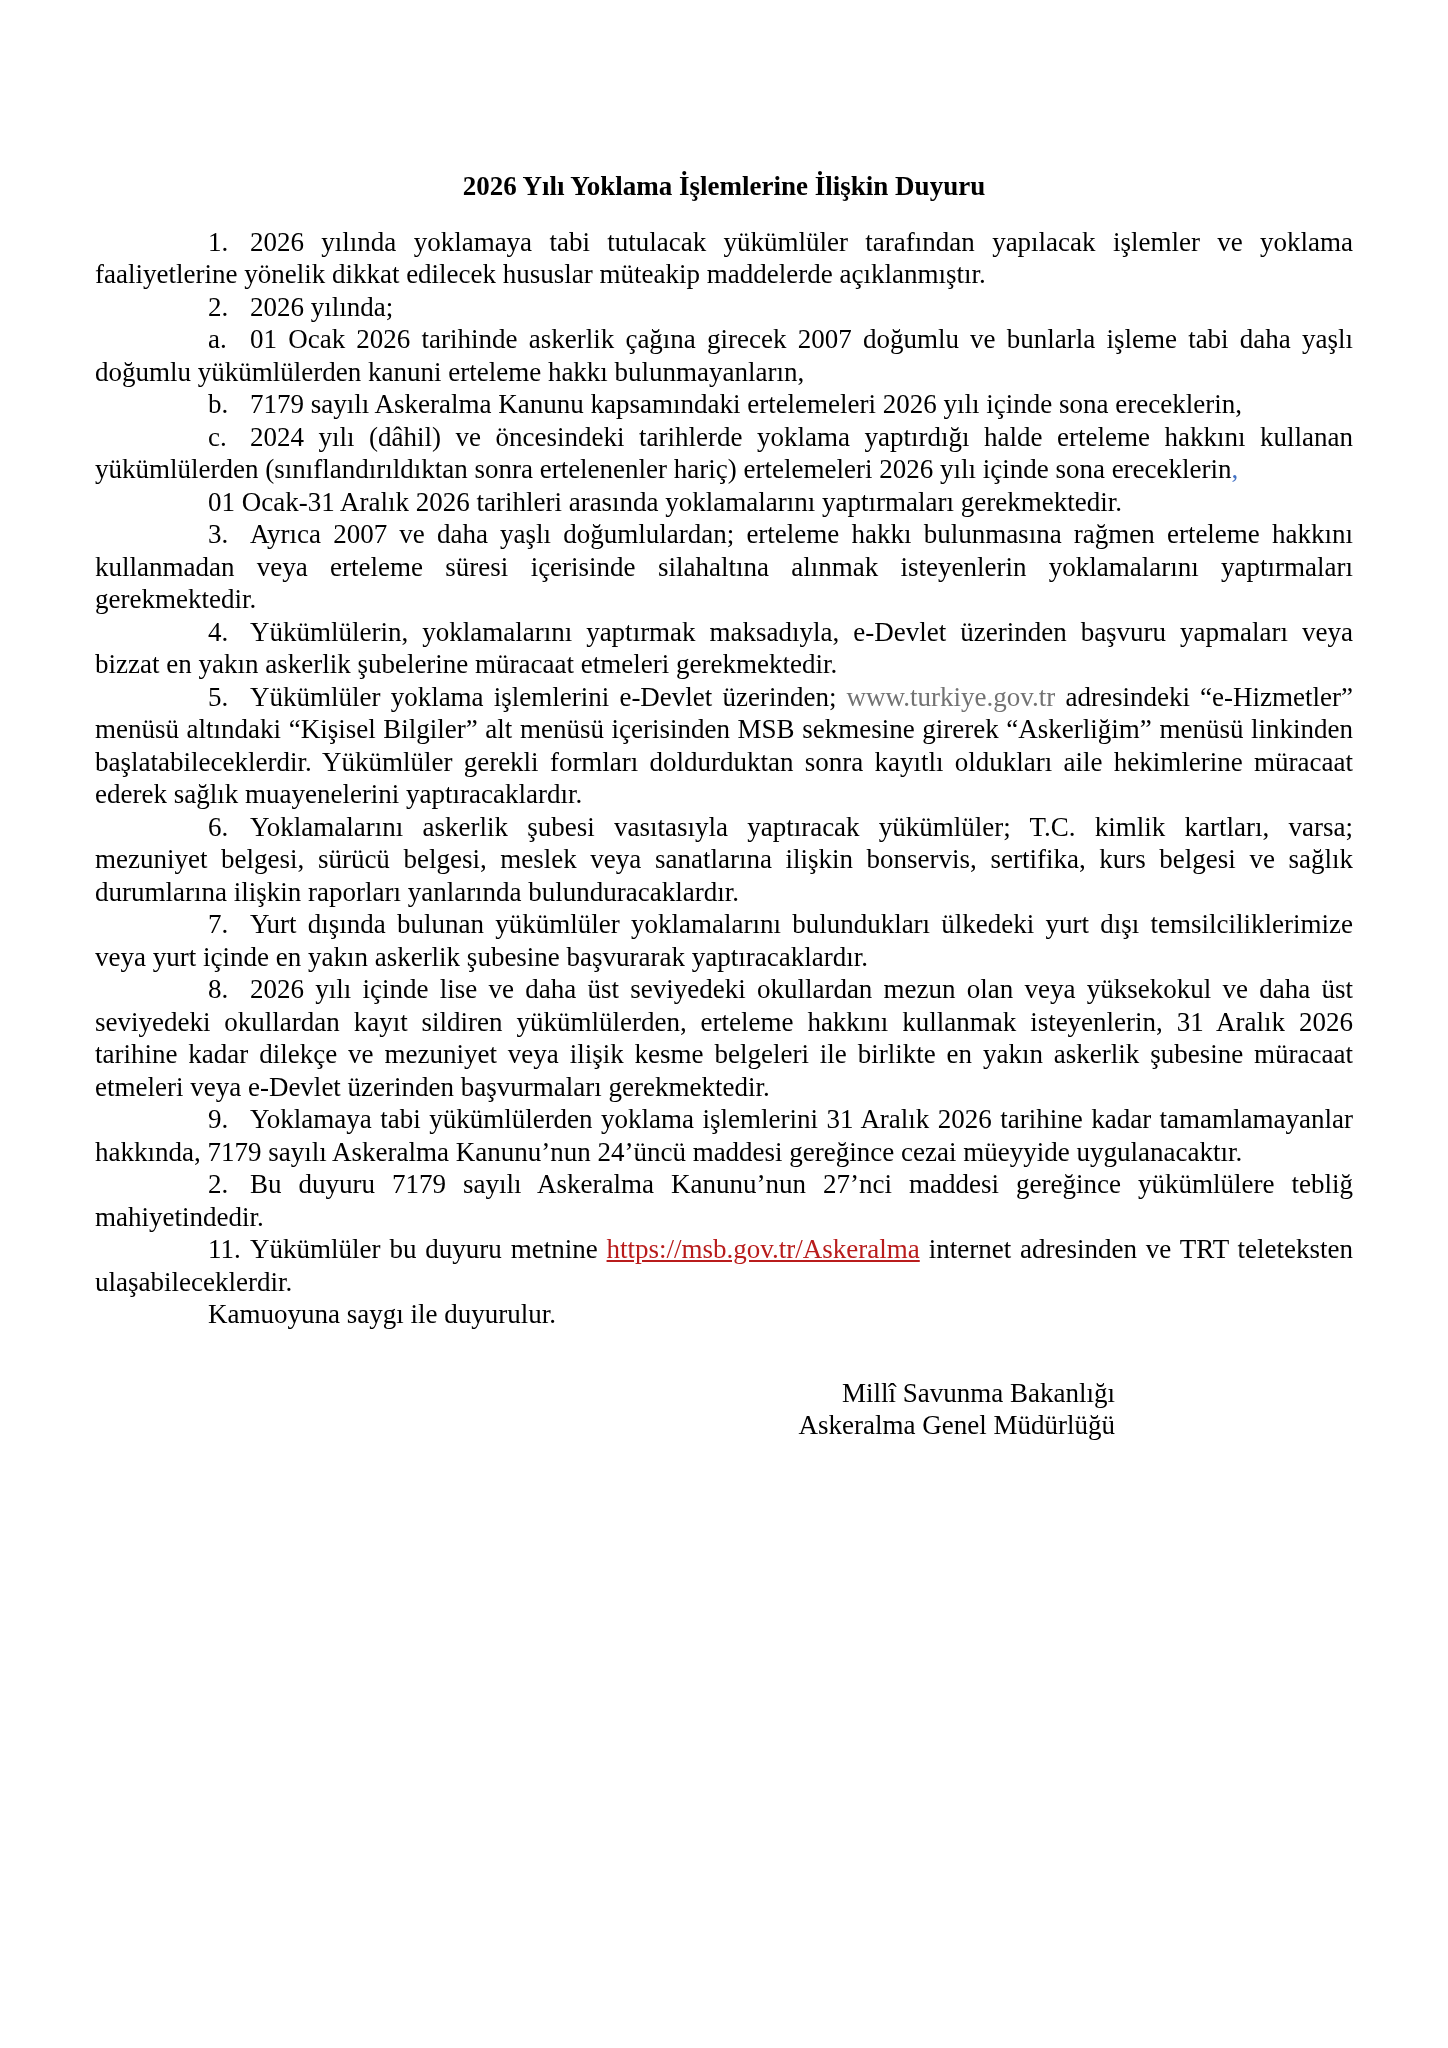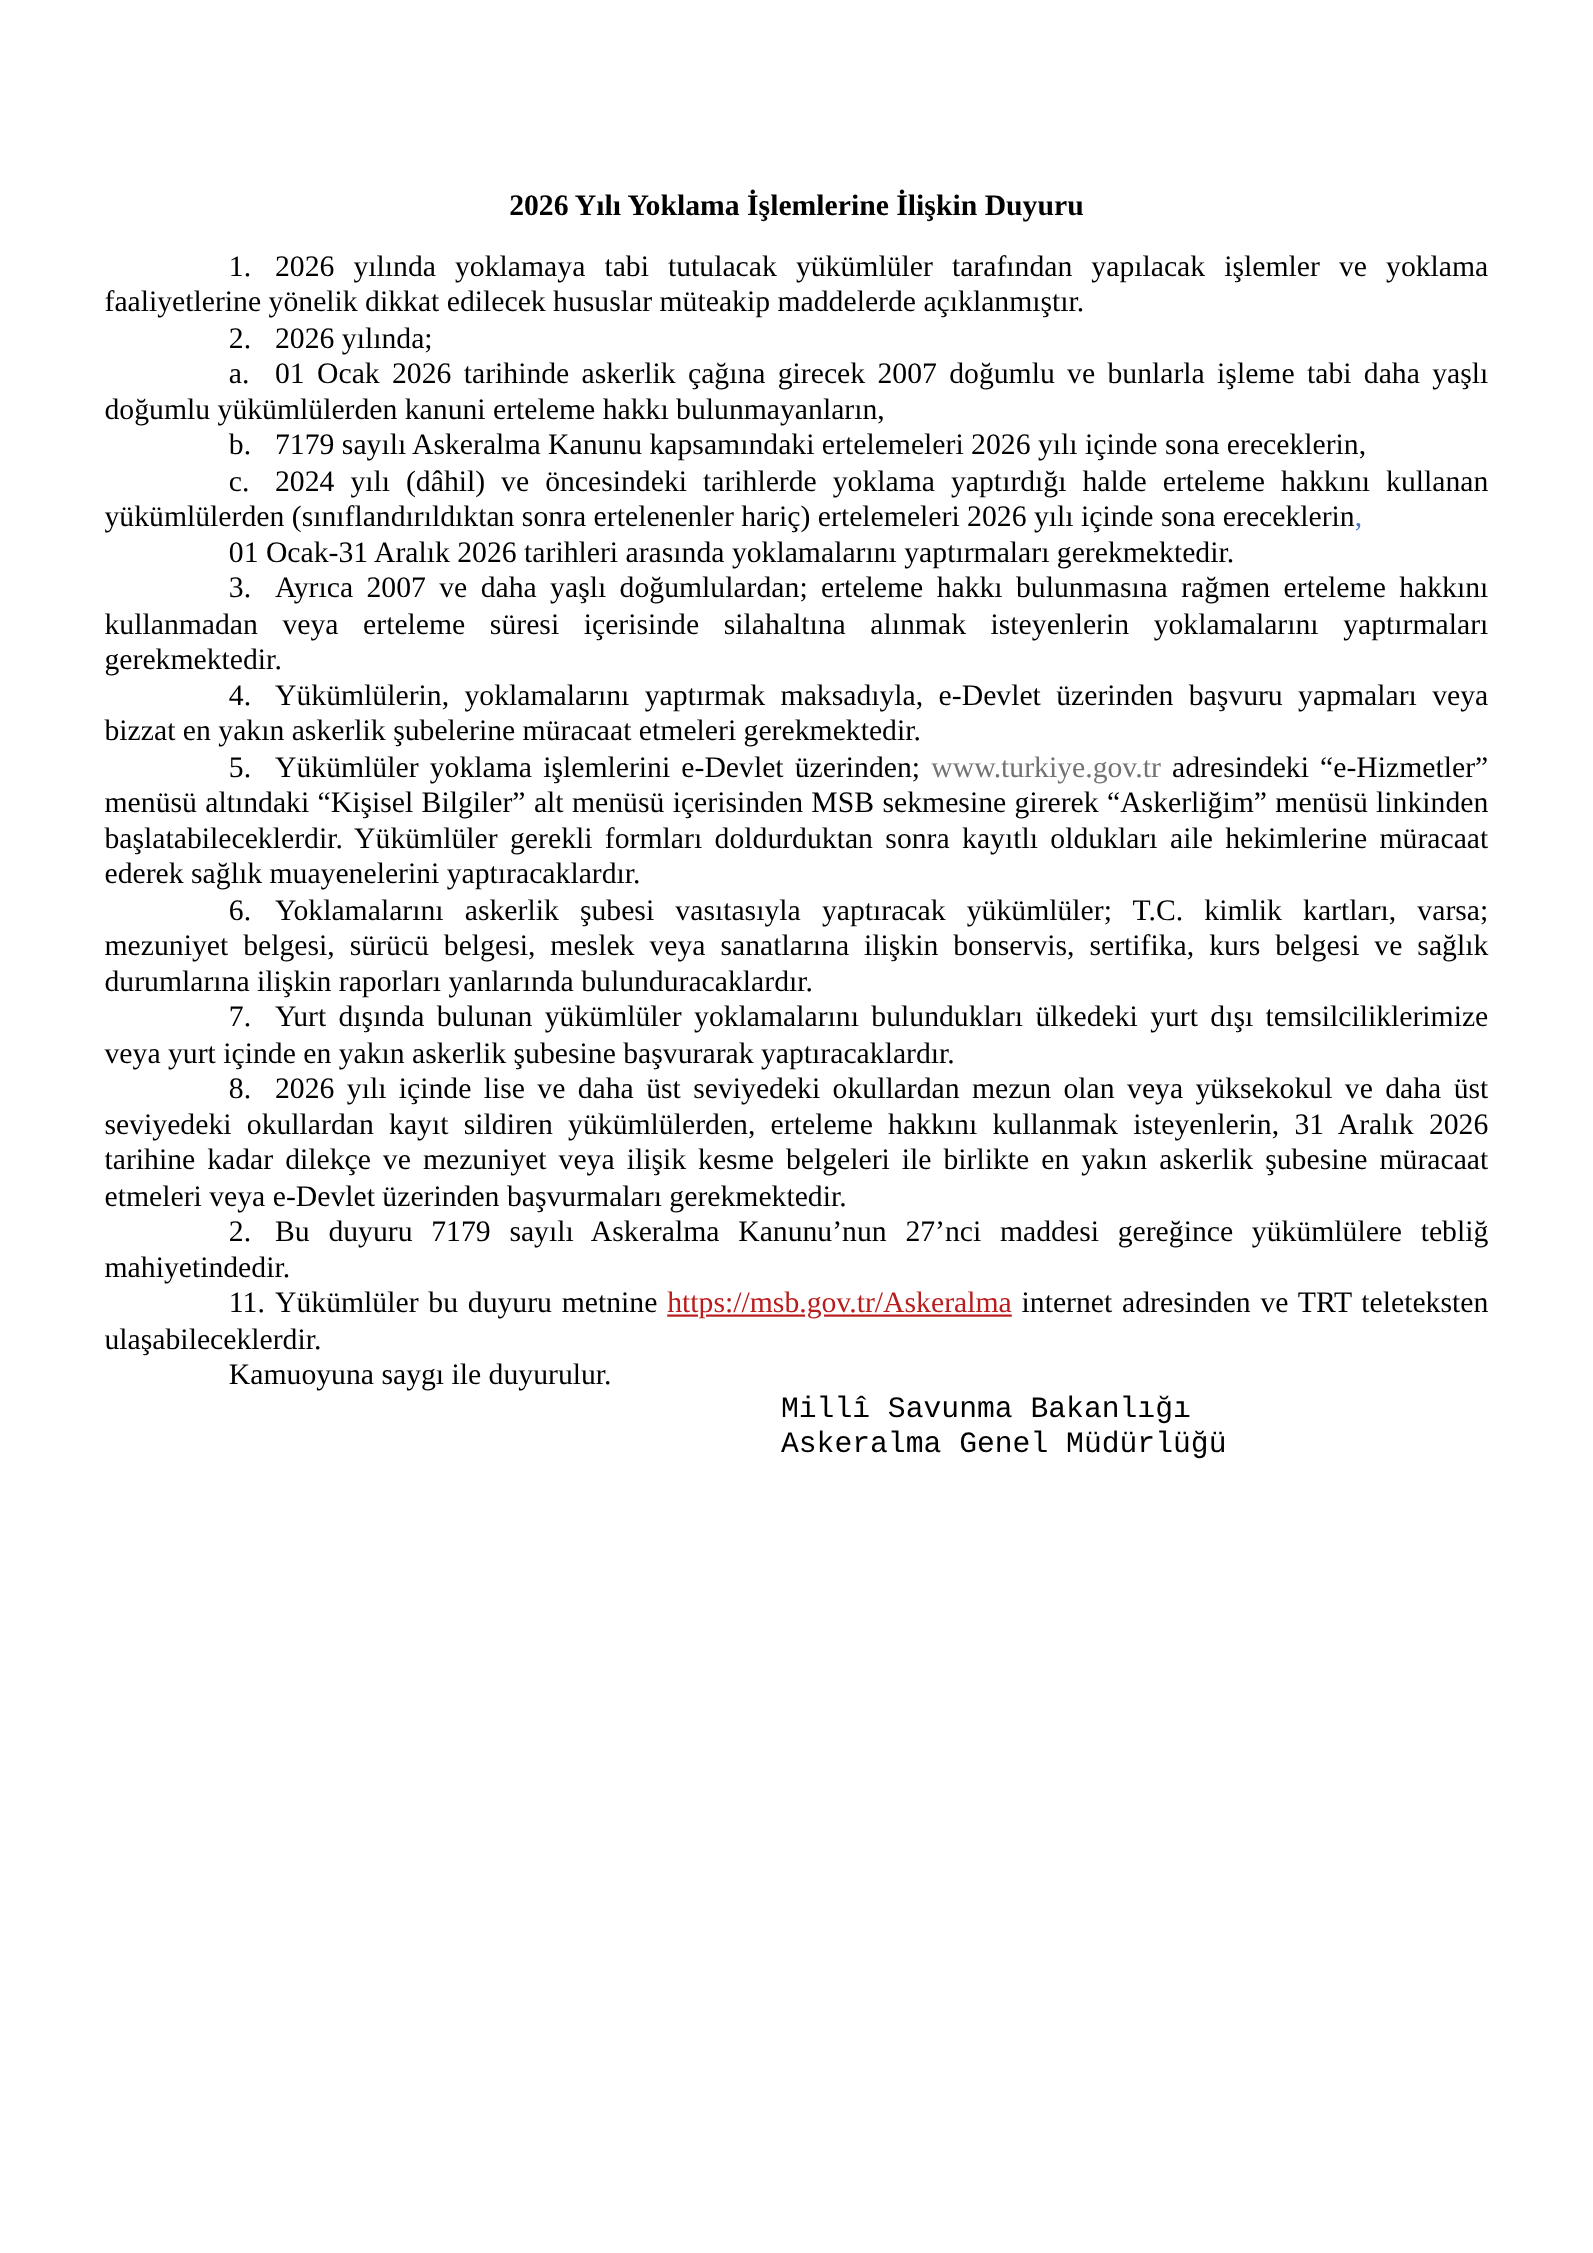--- a/index.html
+++ b/index.html
@@ -38,25 +38,25 @@
   .seg-link-plain {
     color: #737373;
     cursor: pointer;
   }
   .seg-link-blue {
     text-decoration: underline;
     cursor: pointer;
   }
   .seg-accent {}
   .signature {
+    margin-top: 46px;
     margin-left: auto;
     margin-right: 238px;
     width: fit-content;
-    text-align: left;
-    font-family: Liberation Mono, monospace;
+    text-align: right;
   }
   .signature div { white-space: nowrap; }
 </style>
 </head>
 <body>
 
 <div class="page">
   <div class="content">
     <p class="doc-title">2026 Yılı Yoklama İşlemlerine İlişkin Duyuru</p>
     <div id="doc-body">
@@ -65,20 +65,21 @@
         <p class="body-par"><span class="par-num">a.</span><span class="seg-normal">01 Ocak 2026 tarihinde askerlik çağına girecek 2007 doğumlu ve bunlarla işleme tabi daha yaşlı doğumlu yükümlülerden kanuni erteleme hakkı bulunmayanların,</span></p>
         <p class="body-par"><span class="par-num">b.</span><span class="seg-normal">7179 sayılı Askeralma Kanunu kapsamındaki ertelemeleri 2026 yılı içinde sona ereceklerin,</span></p>
         <p class="body-par"><span class="par-num">c.</span><span class="seg-normal">2024 yılı (dâhil) ve öncesindeki tarihlerde yoklama yaptırdığı halde erteleme hakkını kullanan yükümlülerden (sınıflandırıldıktan sonra ertelenenler hariç) ertelemeleri 2026 yılı içinde sona ereceklerin</span><span class="seg-accent" style="color: rgb(68, 114, 196);">,</span></p>
         <p class="body-par"><span class="seg-normal">01 Ocak-31 Aralık 2026 tarihleri arasında yoklamalarını yaptırmaları gerekmektedir.</span></p>
         <p class="body-par"><span class="par-num">3.</span><span class="seg-normal">Ayrıca 2007 ve daha yaşlı doğumlulardan; erteleme hakkı bulunmasına rağmen erteleme hakkını kullanmadan veya erteleme süresi içerisinde silahaltına alınmak isteyenlerin yoklamalarını yaptırmaları gerekmektedir.</span></p>
         <p class="body-par"><span class="par-num">4.</span><span class="seg-normal">Yükümlülerin, yoklamalarını yaptırmak maksadıyla, e-Devlet üzerinden başvuru yapmaları veya bizzat en yakın askerlik şubelerine müracaat etmeleri gerekmektedir.</span></p>
         <p class="body-par"><span class="par-num">5.</span><span class="seg-normal">Yükümlüler yoklama işlemlerini e-Devlet üzerinden; </span><a class="seg-link-plain">www.turkiye.gov.tr</a><span class="seg-normal"> adresindeki “e-Hizmetler” menüsü altındaki “Kişisel Bilgiler” alt menüsü içerisinden MSB sekmesine girerek “Askerliğim” menüsü linkinden başlatabileceklerdir. Yükümlüler gerekli formları doldurduktan sonra kayıtlı oldukları aile hekimlerine müracaat ederek sağlık muayenelerini yaptıracaklardır.</span></p>
         <p class="body-par"><span class="par-num">6.</span><span class="seg-normal">Yoklamalarını askerlik şubesi vasıtasıyla yaptıracak yükümlüler; T.C. kimlik kartları, varsa; mezuniyet belgesi, sürücü belgesi, meslek veya sanatlarına ilişkin bonservis, sertifika, kurs belgesi ve sağlık durumlarına ilişkin raporları yanlarında bulunduracaklardır.</span></p>
         <p class="body-par"><span class="par-num">7.</span><span class="seg-normal">Yurt dışında bulunan yükümlüler yoklamalarını bulundukları ülkedeki yurt dışı temsilciliklerimize veya yurt içinde en yakın askerlik şubesine başvurarak yaptıracaklardır.</span></p>
         <p class="body-par"><span class="par-num">8.</span><span class="seg-normal">2026 yılı içinde lise ve daha üst seviyedeki okullardan mezun olan veya yüksekokul ve daha üst seviyedeki okullardan kayıt sildiren yükümlülerden, erteleme hakkını kullanmak isteyenlerin, 31 Aralık 2026 tarihine kadar dilekçe ve mezuniyet veya ilişik kesme belgeleri ile birlikte en yakın askerlik şubesine müracaat etmeleri veya e-Devlet üzerinden başvurmaları gerekmektedir.</span></p>
+        <p class="body-par"><span class="par-num">9.</span><span class="seg-normal">Yoklamaya tabi yükümlülerden yoklama işlemlerini 31 Aralık 2026 tarihine kadar tamamlamayanlar hakkında, 7179 sayılı Askeralma Kanunu’nun 24’üncü maddesi gereğince cezai müeyyide uygulanacaktır.</span></p>
         <p class="body-par"><span class="par-num">2.</span><span class="seg-normal">Bu duyuru 7179 sayılı Askeralma Kanunu’nun 27’nci maddesi gereğince yükümlülere tebliğ mahiyetindedir.</span></p>
         <p class="body-par"><span class="par-num">11.</span><span class="seg-normal">Yükümlüler bu duyuru metnine </span><a class="seg-link-blue" style="color: #b91c1c;">https://msb.gov.tr/Askeralma</a><span class="seg-normal"> internet adresinden ve TRT teleteksten ulaşabileceklerdir.</span></p>
         <p class="body-par"><span class="seg-normal">Kamuoyuna saygı ile duyurulur.</span></p>
       </div>
     <div class="signature">
       <div>Millî Savunma Bakanlığı</div>
       <div>Askeralma Genel Müdürlüğü</div>
     </div>
   </div>
 </div>

